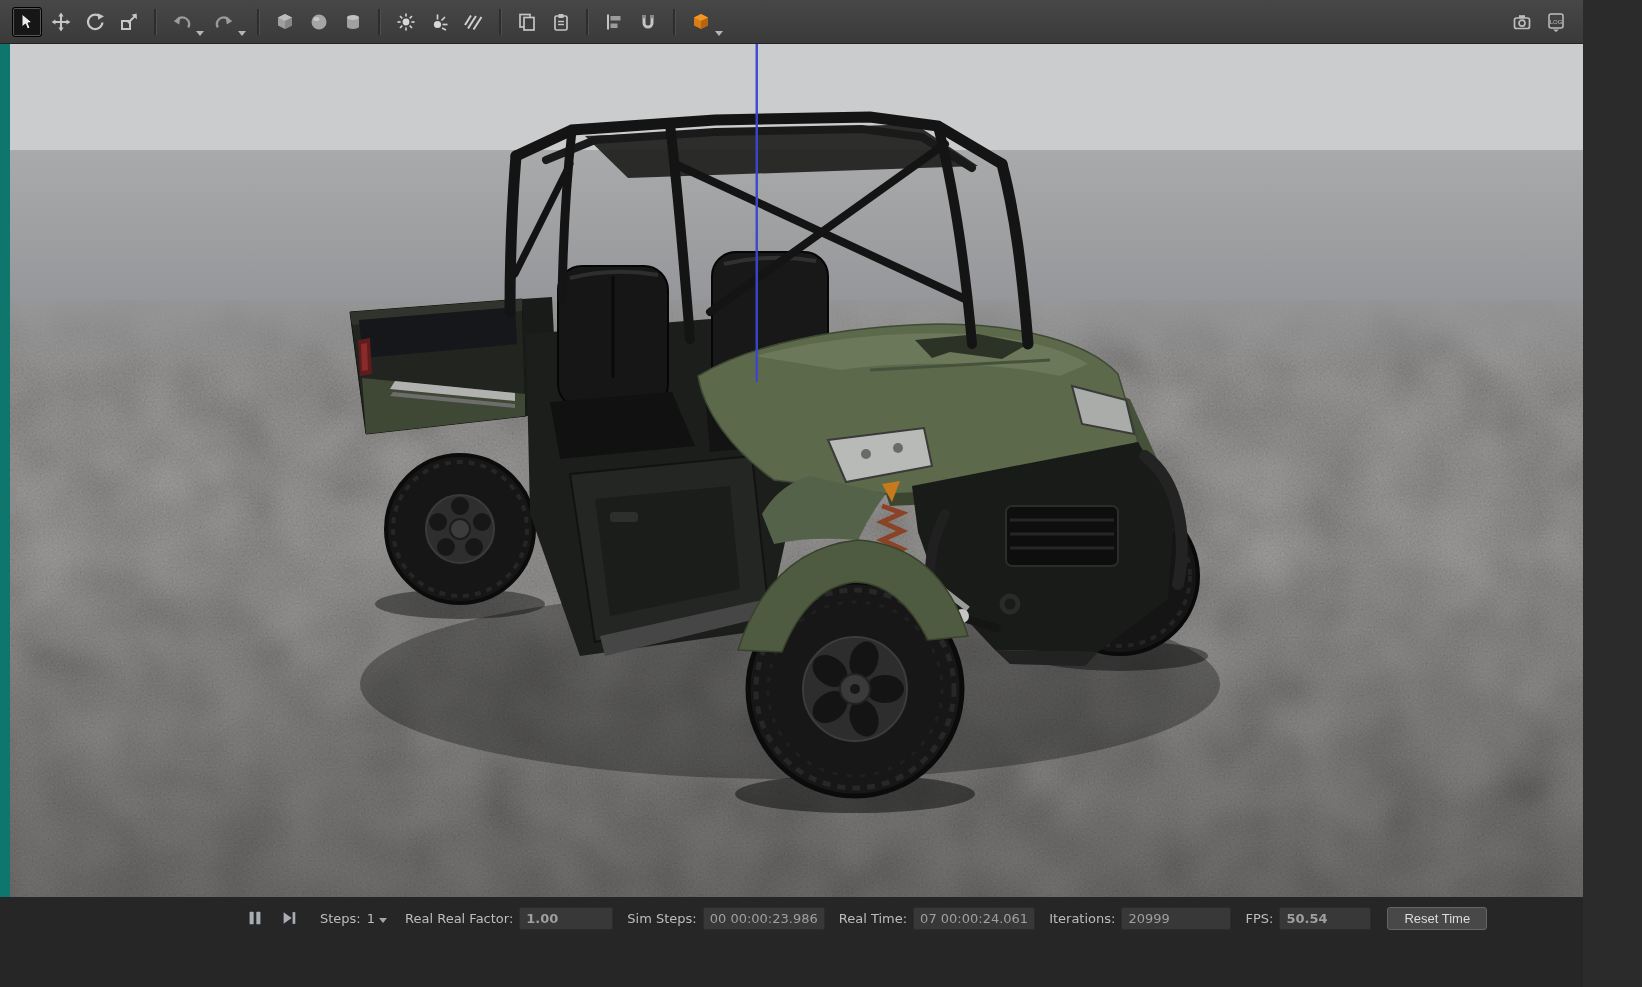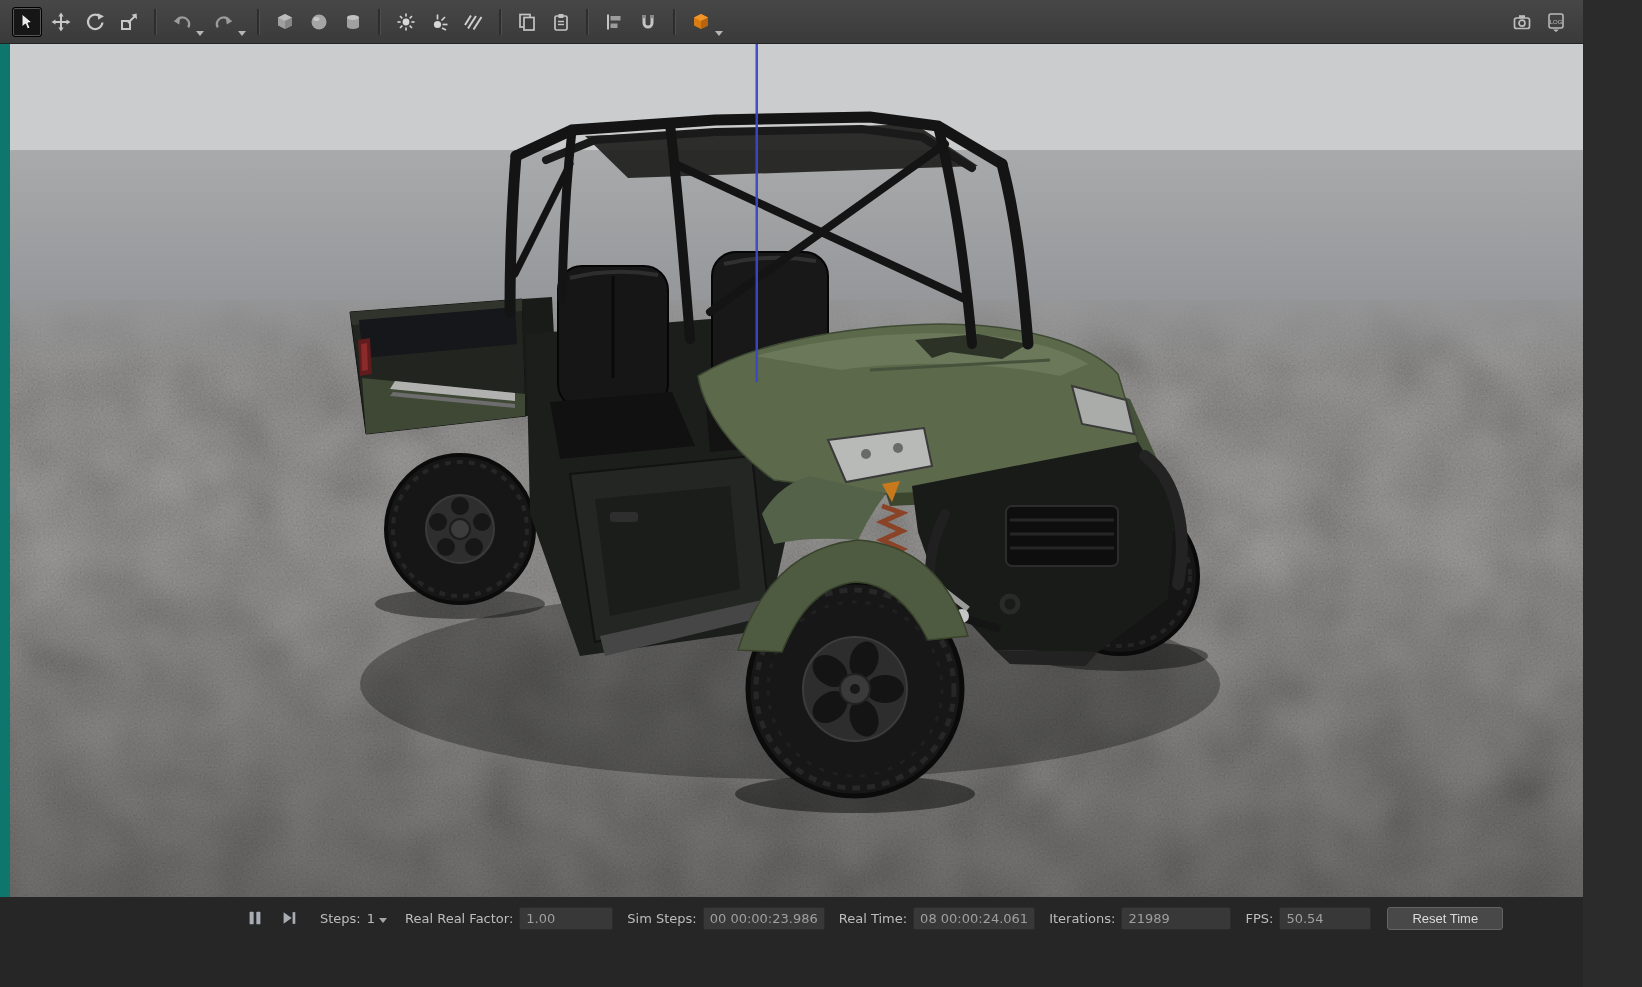--- a/index.html
+++ b/index.html
@@ -29,26 +29,26 @@
   .footer{position:absolute;left:0;right:0;top:897px;bottom:0;background:#262626;}
   .controls{display:flex;align-items:center;height:30px;margin:6px 0 0 238px;color:#bdbdbd;font-size:13px;}
   .cbtn{width:26px;height:24px;border:none;background:transparent;display:flex;align-items:center;
     justify-content:center;padding:0;margin:0 4px;}
   .lbl{margin:0 6px 0 14px;white-space:nowrap;color:#bdbdbd;}
   .stepval{color:#bdbdbd;margin-right:2px;}
   .mini-caret{width:0;height:0;border-left:4px solid transparent;border-right:4px solid transparent;
     border-top:5px solid #a5a5a5;margin:4px 4px 0 2px;}
   .fld{background:#383838;border:1px solid #2c2c2c;border-radius:2px;color:#9f9f9f;
     padding:3px 6px;white-space:nowrap;font-size:13px;}
-  .fld.w-rtf{min-width:80px;}
+  .fld.w-rtf{min-width:80px;font-weight:bold;}
   .fld.w-time{min-width:104px;text-align:right;}
   .fld.w-iter{min-width:96px;}
-  .fld.w-fps{min-width:78px;}
+  .fld.w-fps{min-width:78px;font-weight:bold;}
   .reset-btn{margin-left:16px;background:#484848;border:1px solid #646464;border-radius:3px;
-    color:#dcdcdc;font-size:13px;padding:3px 24px;}
+    color:#dcdcdc;font-size:13px;padding:3px 16px;}
 </style>
 </head>
 <body>
 
 <div class="window">
 
   <div class="toolbar">
 
     <button class="tbtn selected">
       <svg width="20" height="20" viewBox="0 0 20 20">
@@ -448,24 +448,24 @@
       <span class="stepval">1</span>
       <span class="mini-caret"></span>
 
       <span class="lbl">Real Real Factor:</span>
       <span class="fld w-rtf">1.00</span>
 
       <span class="lbl">Sim Steps:</span>
       <span class="fld w-time">00 00:00:23.986</span>
 
       <span class="lbl">Real Time:</span>
-      <span class="fld w-time">08 00:00:24.061</span>
+      <span class="fld w-time">07 00:00:24.061</span>
 
       <span class="lbl">Iterations:</span>
-      <span class="fld w-iter">21989</span>
+      <span class="fld w-iter">20999</span>
 
       <span class="lbl">FPS:</span>
       <span class="fld w-fps">50.54</span>
 
       <button class="reset-btn">Reset Time</button>
     </div>
   </div>
 
 </div>
 

